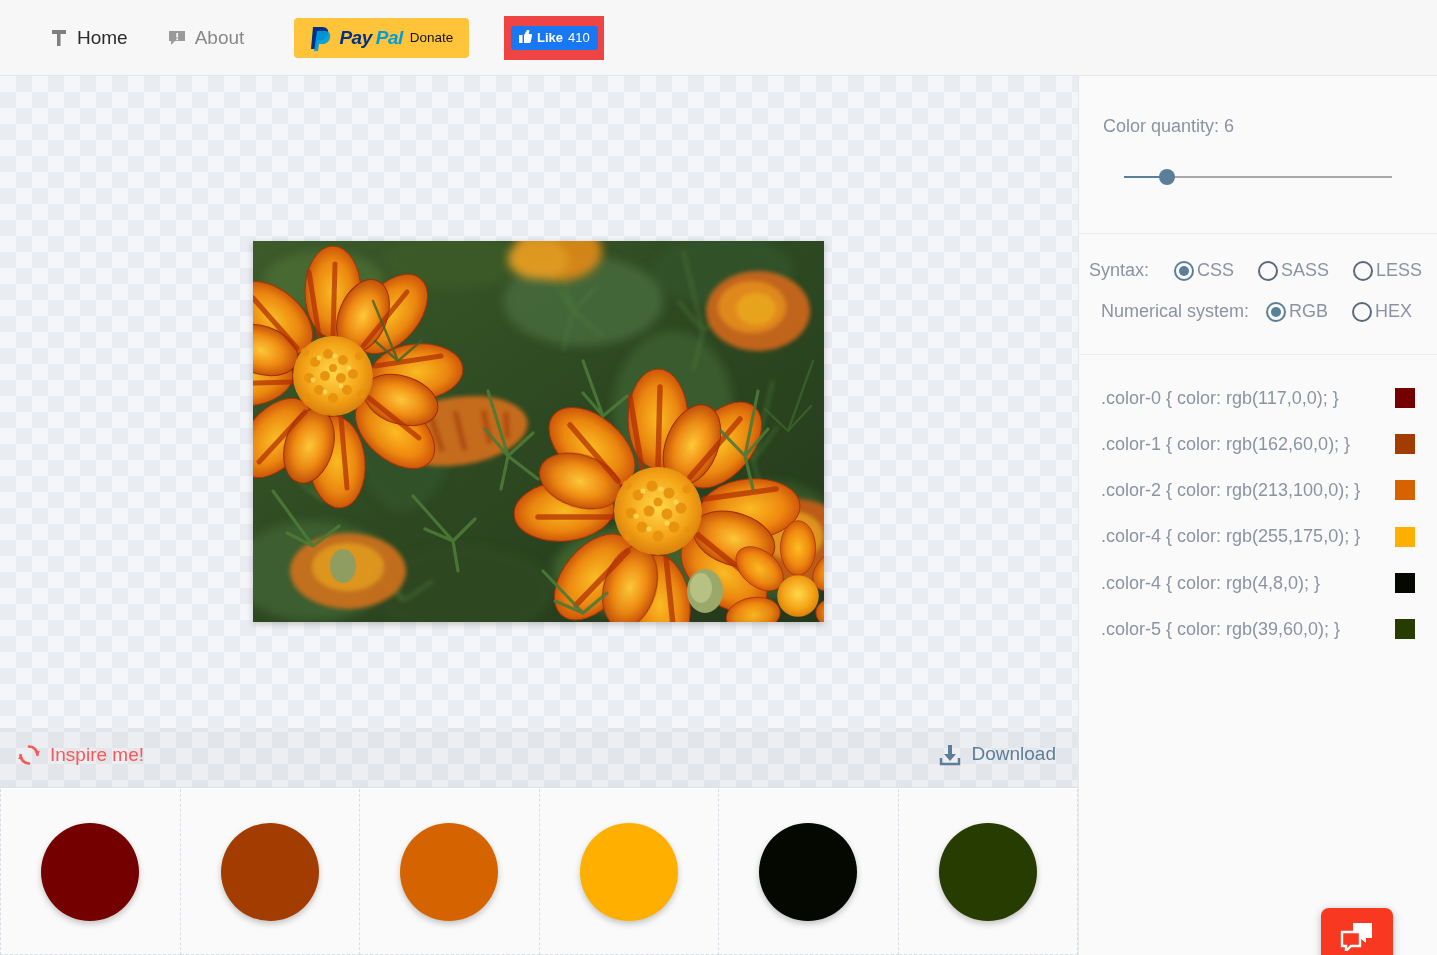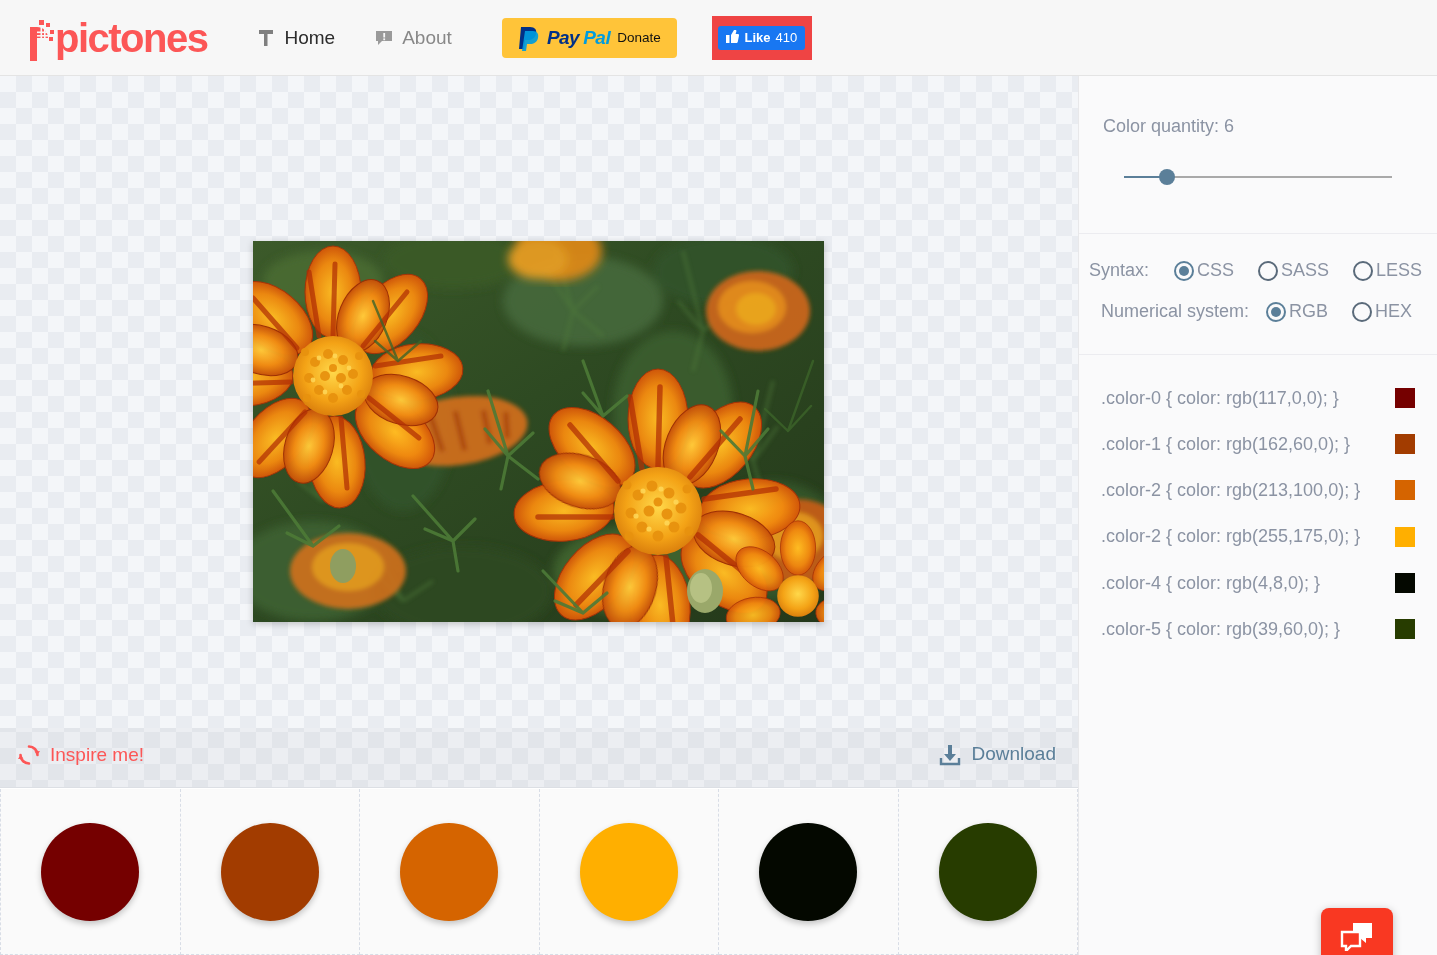--- a/index.html
+++ b/index.html
@@ -212,40 +212,20 @@
     cursor: pointer;
   }
 </style>
 </head>
 <body>
 
 <div class="app">
 
   <div class="header">
 
-    <div class="logo">
-      <span class="logo-p">
-        <svg width="26" height="42" viewBox="0 0 26 42">
-          <rect x="0" y="8" width="7" height="34" fill="#fc5656"></rect>
-          <path d="M7 8 A11 11 0 0 1 18 19 L7 19 Z" fill="#fc5656"></path>
-          <path d="M7 8 A11 11 0 0 1 18 19" fill="none" stroke="#fc5656" stroke-width="0"></path>
-          <rect x="9" y="1" width="5" height="5" fill="#fc5656"></rect>
-          <rect x="16" y="4" width="4" height="4" fill="#fc5656"></rect>
-          <rect x="20" y="11" width="4" height="4" fill="#fc5656"></rect>
-          <rect x="19" y="18" width="4" height="4" fill="#fc5656"></rect>
-          <g fill="#f7f7f7">
-            <rect x="7" y="12.5" width="13" height="1.6"></rect>
-            <rect x="7" y="16" width="13" height="1.6"></rect>
-            <rect x="10.5" y="8" width="1.6" height="11"></rect>
-            <rect x="14" y="9" width="1.6" height="10"></rect>
-          </g>
-        </svg>
-      </span>
-      <span class="logo-rest">pictones</span>
-    </div>
 
     <div class="nav">
       <div class="nav-item active">
         <span class="nav-icon">
           <svg width="18" height="18" viewBox="0 0 18 18">
             <rect x="2" y="1" width="14" height="4" fill="#7f7f7f"></rect>
             <rect x="7" y="5" width="3.5" height="12" fill="#7f7f7f"></rect>
           </svg>
         </span>
         <span>Home</span>
@@ -631,21 +611,21 @@
         </div>
         <div class="color-row">
           <span class="color-code">.color-1 { color: rgb(162,60,0); }</span>
           <span class="color-chip" style="background: rgb(162, 60, 0);"></span>
         </div>
         <div class="color-row">
           <span class="color-code">.color-2 { color: rgb(213,100,0); }</span>
           <span class="color-chip" style="background: rgb(213, 100, 0);"></span>
         </div>
         <div class="color-row">
-          <span class="color-code">.color-2 { color: rgb(255,175,0); }</span>
+          <span class="color-code">.color-4 { color: rgb(255,175,0); }</span>
           <span class="color-chip" style="background: rgb(255, 175, 0);"></span>
         </div>
         <div class="color-row">
           <span class="color-code">.color-4 { color: rgb(4,8,0); }</span>
           <span class="color-chip" style="background: rgb(4, 8, 0);"></span>
         </div>
         <div class="color-row">
           <span class="color-code">.color-5 { color: rgb(39,60,0); }</span>
           <span class="color-chip" style="background: rgb(39, 60, 0);"></span>
         </div>

